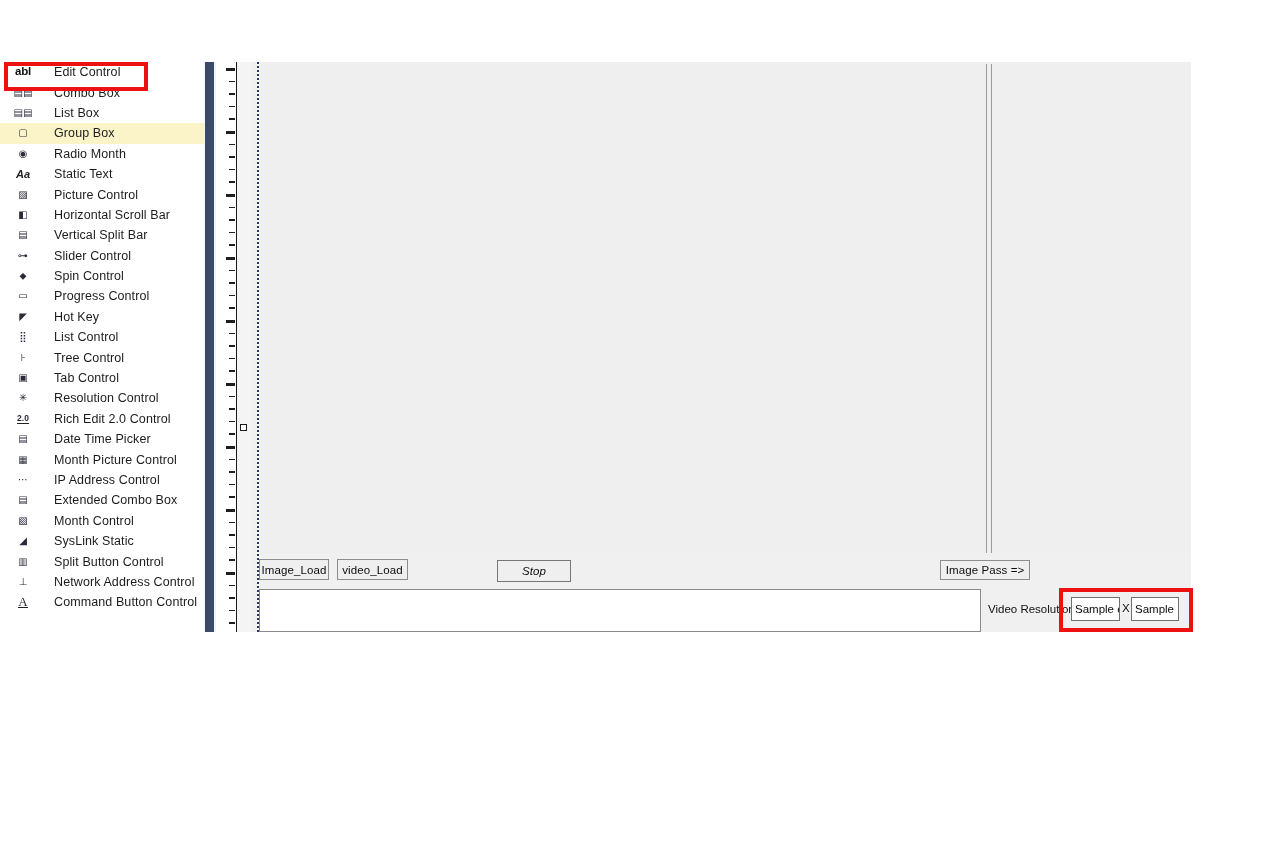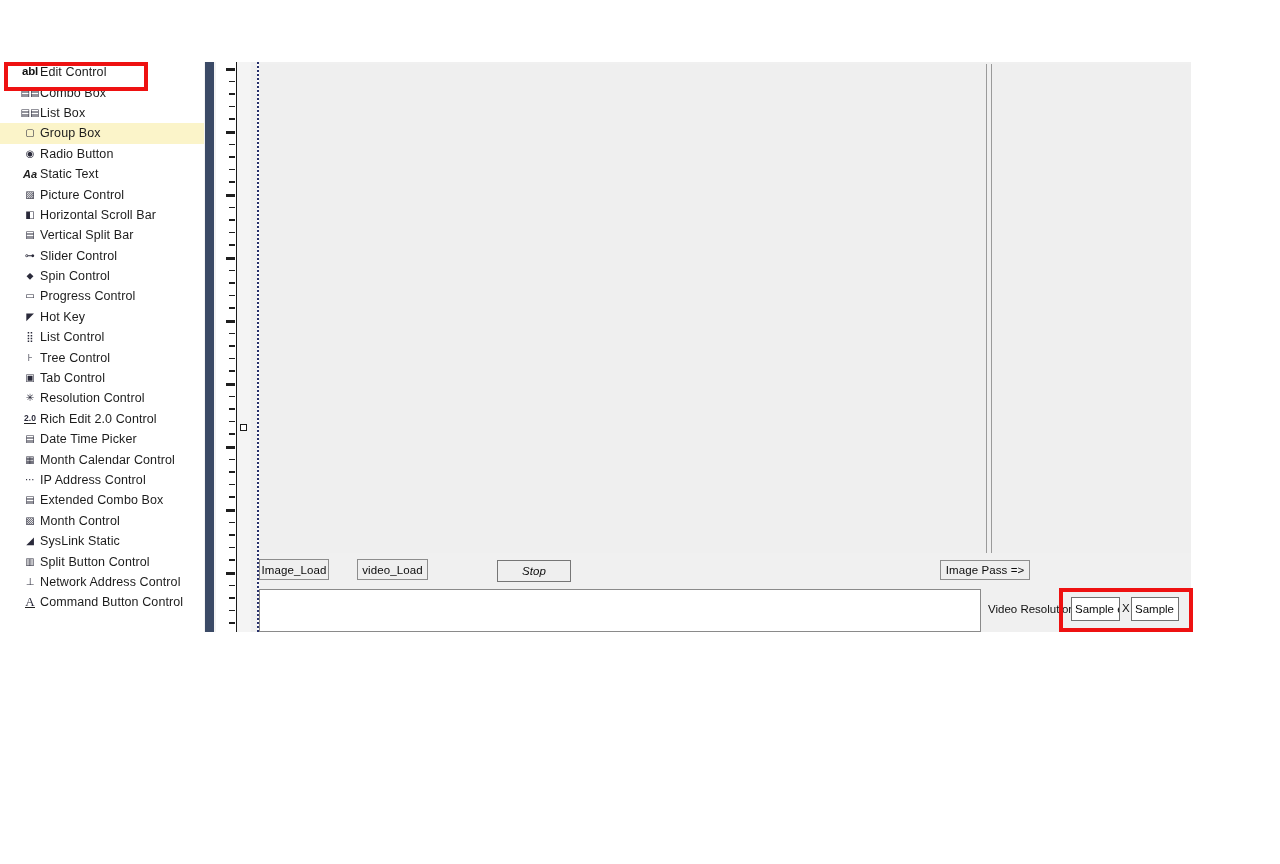--- a/index.html
+++ b/index.html
@@ -28,21 +28,21 @@
     height: 570px;
     background: #ffffff;
     font-size: 12.5px;
     color: #1e1e1e;
   }
 
   .tb-item {
     display: flex;
     align-items: center;
     height: 20.4px;
-    padding-left: 20px;
+    padding-left: 13px;
     box-sizing: border-box;
     white-space: nowrap;
   }
 
   .tb-item.selected {
     background: #fbf4c9;
   }
 
   .tb-icon {
     width: 20px;
@@ -52,20 +52,21 @@
     align-items: center;
     justify-content: center;
     font-size: 10px;
     line-height: 1;
     color: #2a2a3a;
     font-family: "DejaVu Sans", sans-serif;
     overflow: hidden;
   }
 
   .tb-label {
+    margin-left: 21px;
     font-size: 12.5px;
     color: #1c1c1c;
     letter-spacing: 0.1px;
     font-family: "Liberation Sans", sans-serif;
   }
   .ic-abl { font-weight: bold; font-size: 11.5px; font-family:"Liberation Sans",sans-serif; color:#111; letter-spacing:-0.2px;}
   .ic-aa { font-style: italic; font-size: 11px; font-family:Liberation Sans, sans-serif; font-weight:bold; color:#222;}
   .ic-A { font-size: 13px; font-family:"Liberation Serif",serif; border-bottom: 1.5px solid #222; line-height:11px;}
   .ic-20 { font-size: 8.5px; font-weight:bold; border-bottom:1.3px solid #222; font-family:"Liberation Sans",sans-serif;}
 
@@ -298,21 +299,21 @@
       <div class="tb-item">
         <span class="tb-icon">▤▤</span>
         <span class="tb-label">List Box</span>
       </div>
       <div class="tb-item selected">
         <span class="tb-icon">▢</span>
         <span class="tb-label">Group Box</span>
       </div>
       <div class="tb-item">
         <span class="tb-icon">◉</span>
-        <span class="tb-label">Radio Button</span>
+        <span class="tb-label">Radio Month</span>
       </div>
       <div class="tb-item">
         <span class="tb-icon">
           <span class="ic-aa">Aa</span>
         </span>
         <span class="tb-label">Static Text</span>
       </div>
       <div class="tb-item">
         <span class="tb-icon">▨</span>
         <span class="tb-label">Picture Control</span>
@@ -362,21 +363,21 @@
           <span class="ic-20">2.0</span>
         </span>
         <span class="tb-label">Rich Edit 2.0 Control</span>
       </div>
       <div class="tb-item">
         <span class="tb-icon">▤</span>
         <span class="tb-label">Date Time Picker</span>
       </div>
       <div class="tb-item">
         <span class="tb-icon">▦</span>
-        <span class="tb-label">Month Calendar Control</span>
+        <span class="tb-label">Month Picture Control</span>
       </div>
       <div class="tb-item">
         <span class="tb-icon">⋯</span>
         <span class="tb-label">IP Address Control</span>
       </div>
       <div class="tb-item">
         <span class="tb-icon">▤</span>
         <span class="tb-label">Extended Combo Box</span>
       </div>
       <div class="tb-item">
@@ -460,21 +461,21 @@
 
   <div class="dialog-surface"></div>
   <div class="sel-dotted"></div>
 
   <div class="preview-pane"></div>
   <div class="vsep" style="left:986px;"></div>
   <div class="preview-pane-2"></div>
 
   <div class="btn" style="left:259px; top:559px; width:70px; height:21px;">Image_Load</div>
 
-  <div class="btn" style="left:337px; top:559px; width:71px; height:21px;margin-left:20px;">video_Load</div>
+  <div class="btn" style="left:337px; top:559px; width:71px; height:21px;">video_Load</div>
 
   <div class="btn stop" style="left:497px; top:560px; width:74px; height:22px;">Stop</div>
 
   <div class="btn" style="left:940px; top:560px; width:90px; height:20px;">Image Pass =&gt;</div>
 
   <div class="bottom-list"></div>
 
   <div class="vid-res-label">Video Resolution</div>
 
   <div class="edit-field" style="left:1071px; top:597px; width:49px; height:24px;">Sample edit</div>

